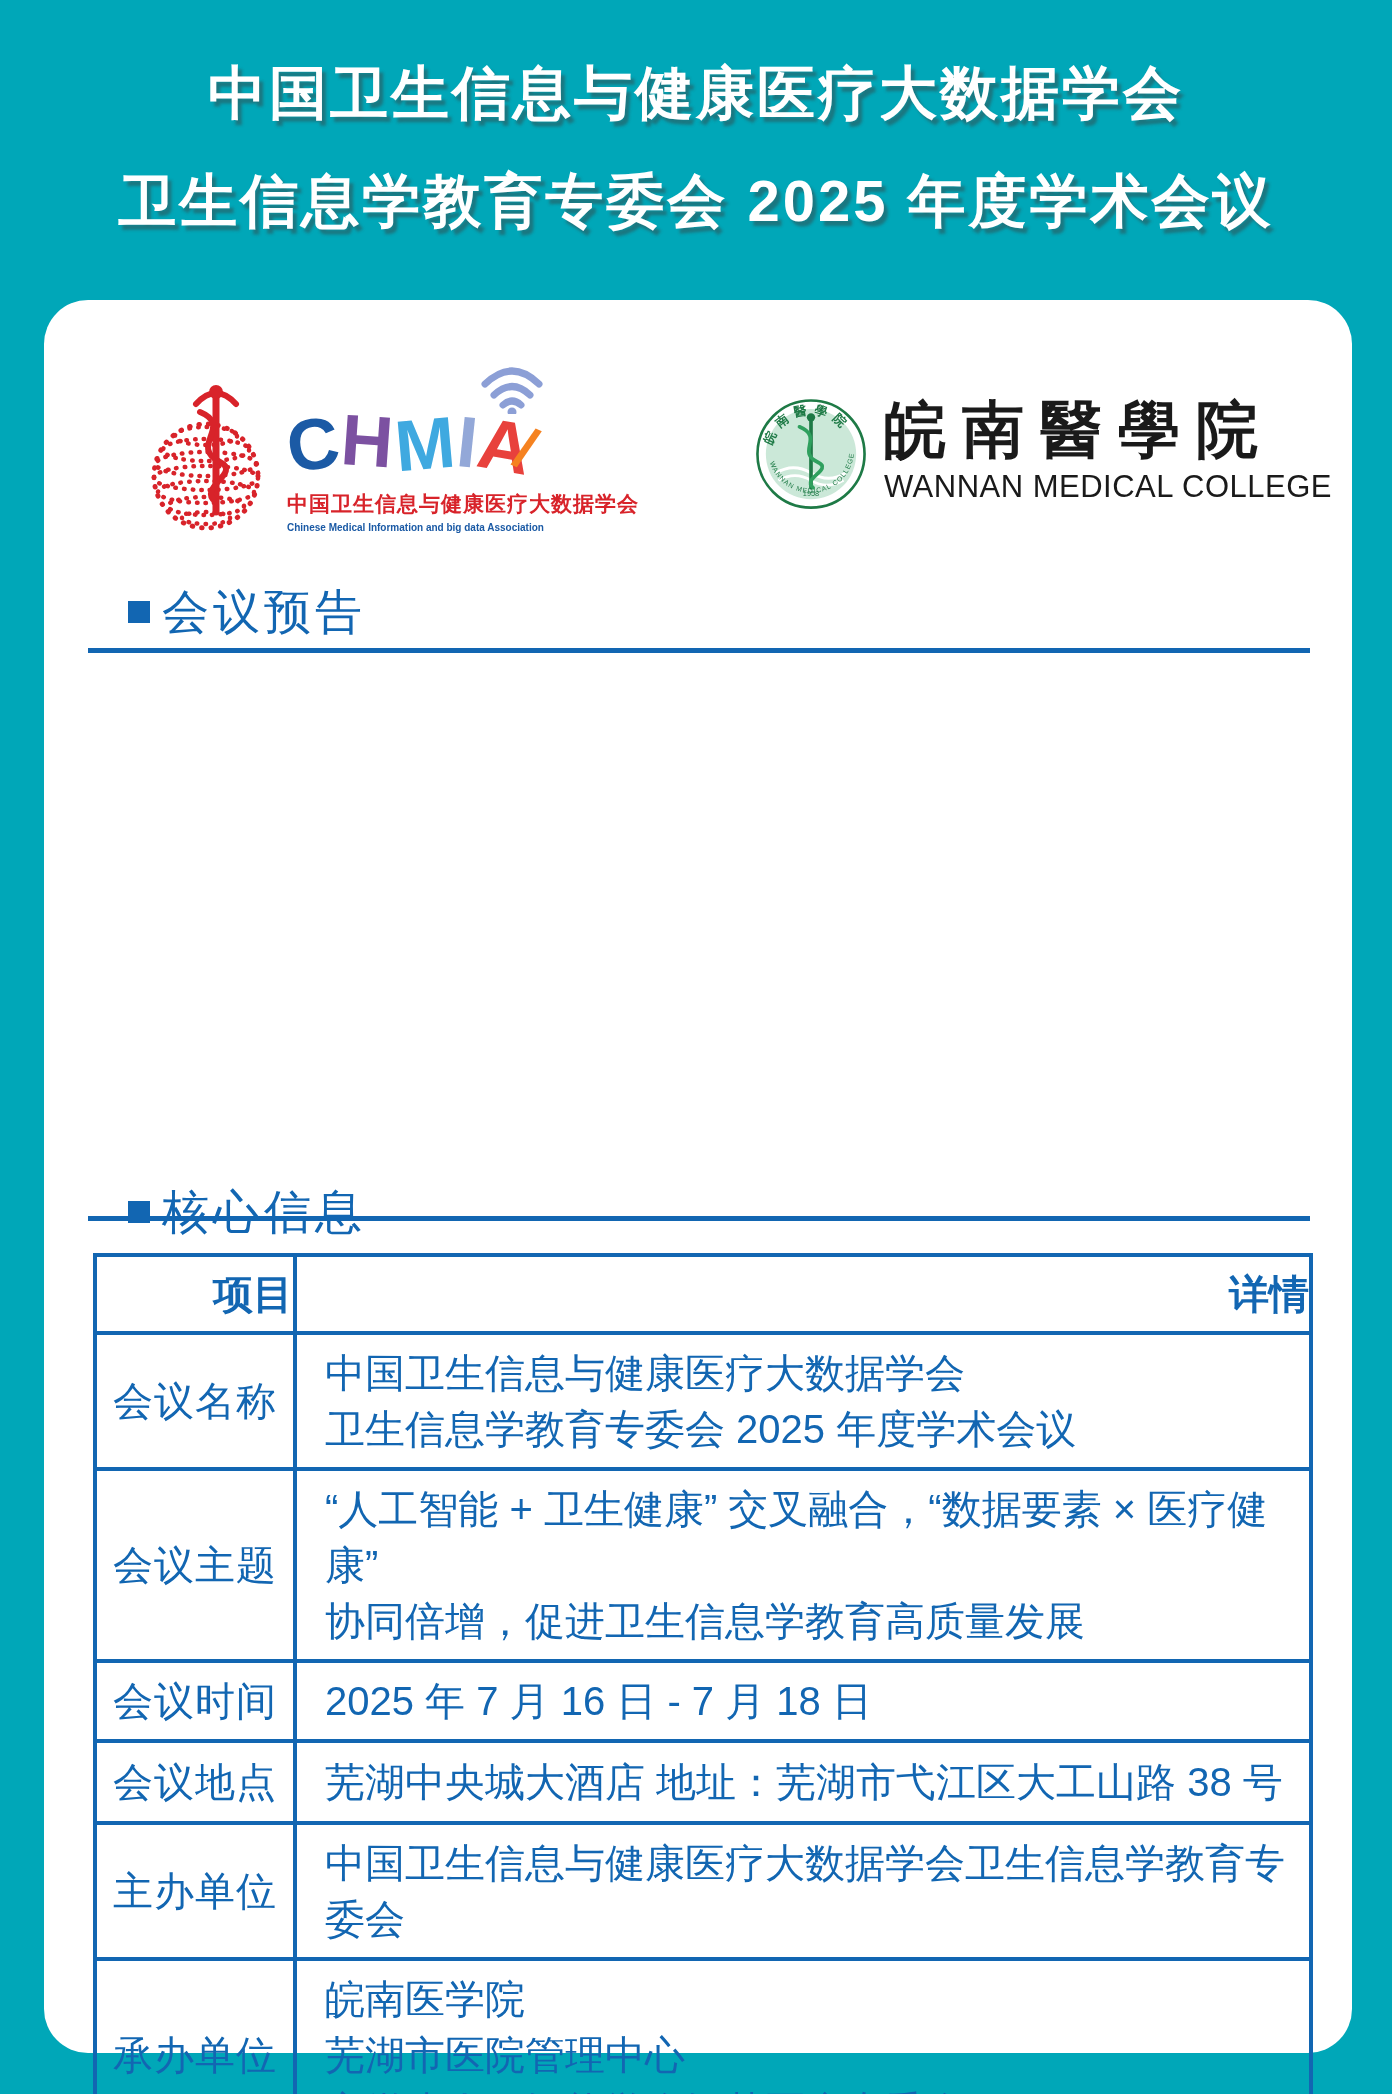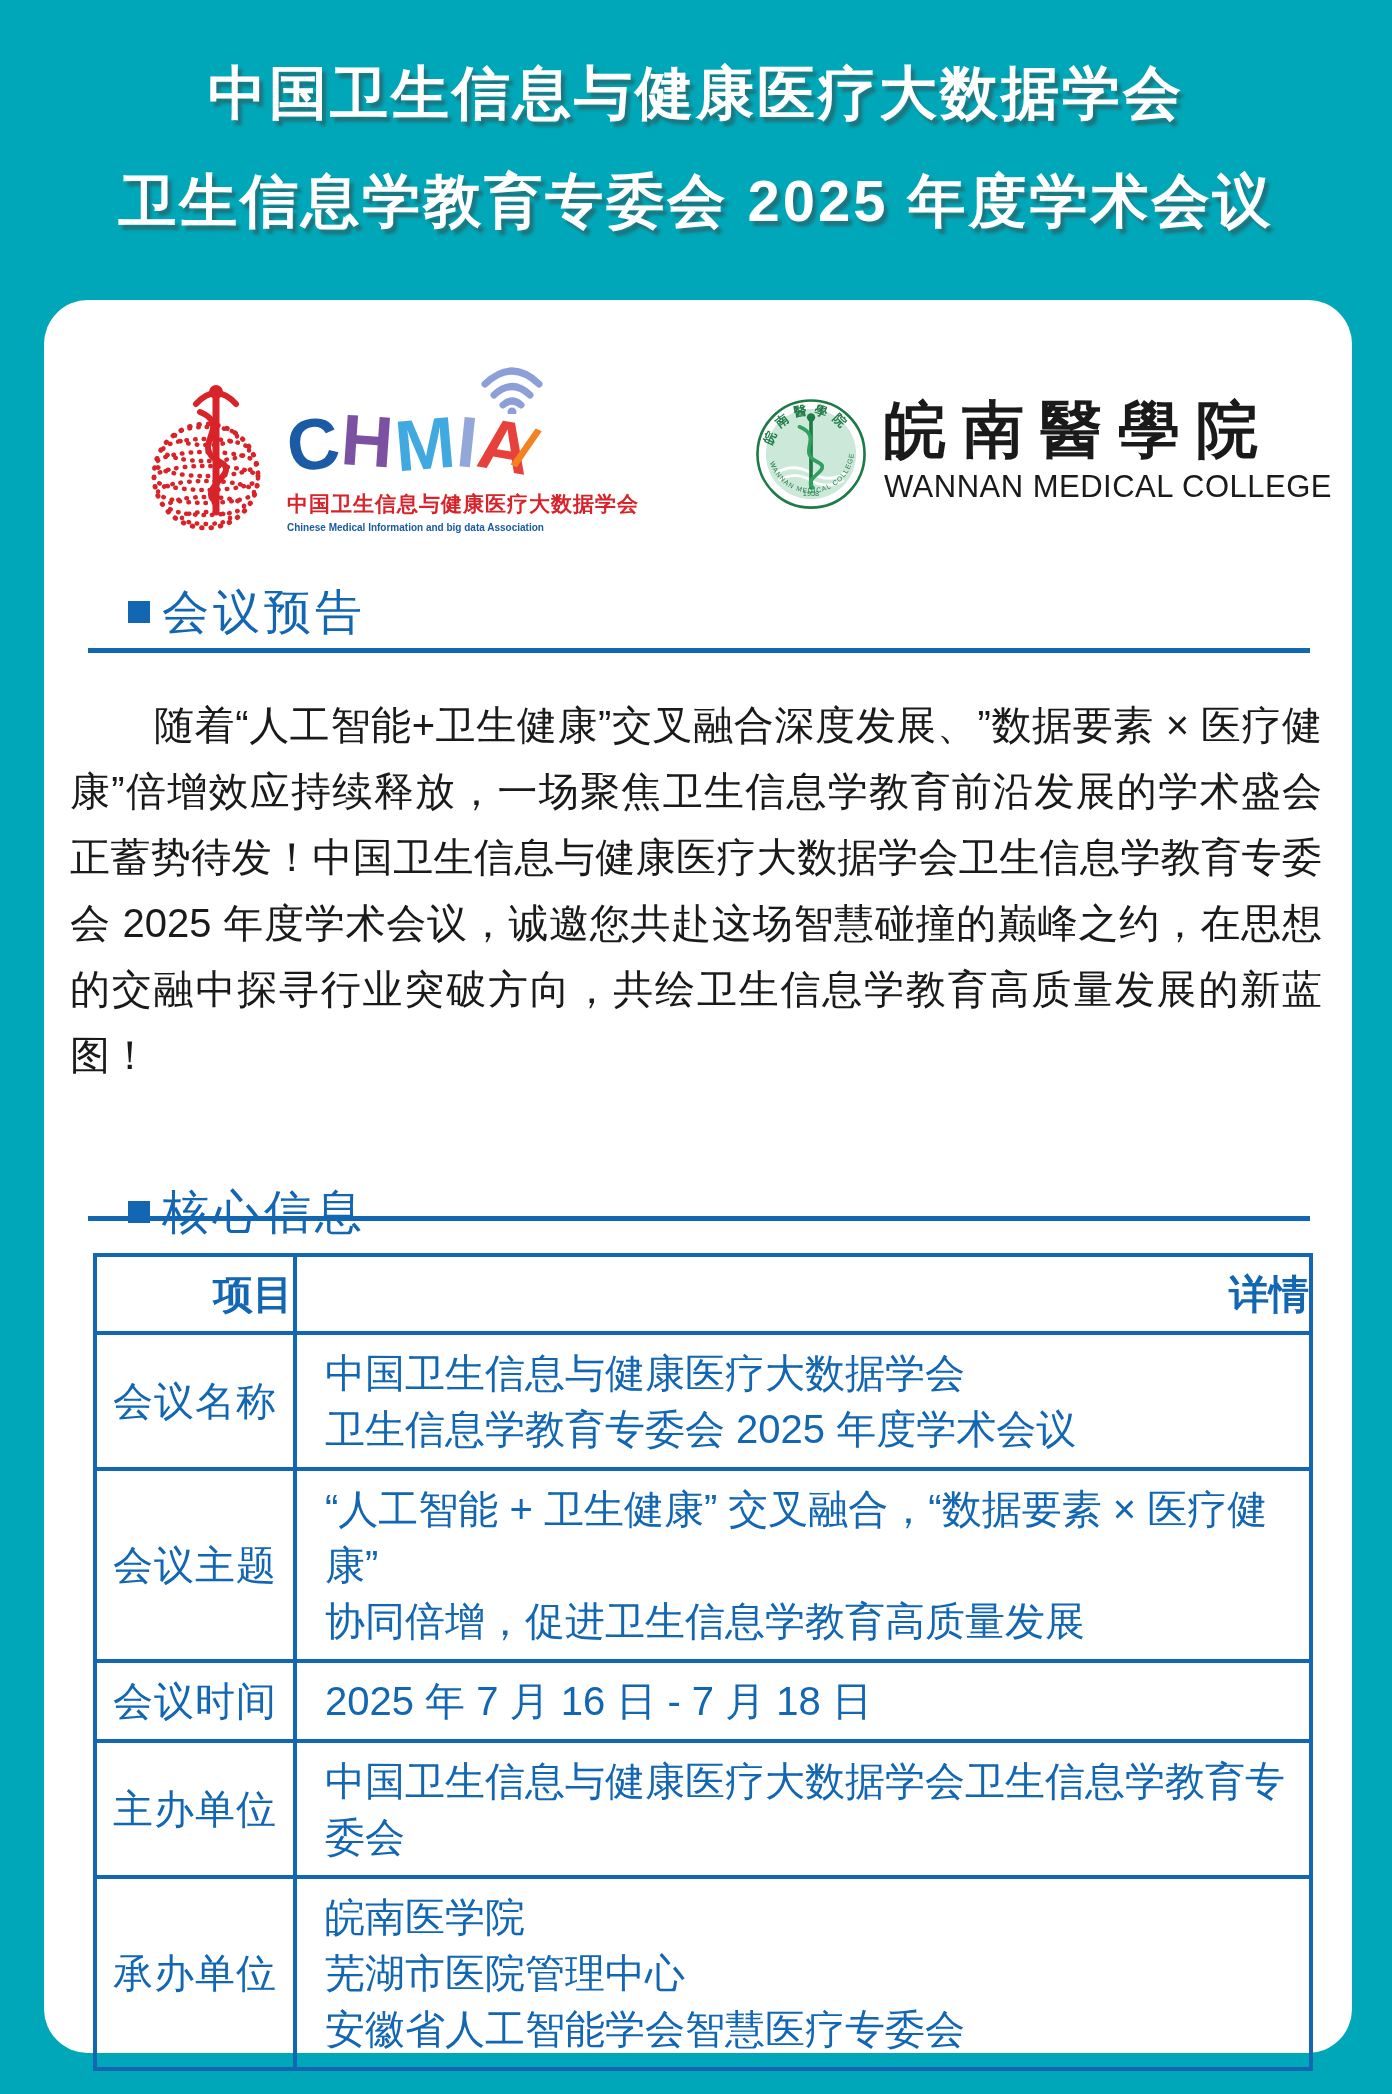--- a/index.html
+++ b/index.html
@@ -278,21 +278,20 @@
     </div>
 
   </div>
 
   <div class="section-heading" id="heading-preview">
     <span class="bullet"></span>
     <span>会议预告</span>
   </div>
   <div class="heading-rule" id="rule-preview"></div>
 
-  <p class="preview-paragraph">随着“人工智能+卫生健康”交叉融合深度发展、”数据要素 × 医疗健康”倍增效应持续释放，一场聚焦卫生信息学教育前沿发展的学术盛会正蓄势待发！中国卫生信息与健康医疗大数据学会卫生信息学教育专委会 2025 年度学术会议，诚邀您共赴这场智慧碰撞的巅峰之约，在思想的交融中探寻行业突破方向，共绘卫生信息学教育高质量发展的新蓝图！</p>
 
   <div class="section-heading" id="heading-core">
     <span class="bullet"></span>
     <span>核心信息</span>
   </div>
   <div class="heading-rule" id="rule-core"></div>
 
   <table class="info-table">
     <colgroup>
         <col class="c-item">
@@ -310,20 +309,24 @@
       </tr>
       <tr class="row-theme">
         <td class="label">会议主题</td>
         <td class="detail">“人工智能 + 卫生健康” 交叉融合，“数据要素 × 医疗健康”
 协同倍增，促进卫生信息学教育高质量发展</td>
       </tr>
       <tr class="row-time">
         <td class="label">会议时间</td>
         <td class="detail">2025 年 7 月 16 日 - 7 月 18 日</td>
       </tr>
+      <tr class="row-place">
+        <td class="label">会议地点</td>
+        <td class="detail">芜湖中央城大酒店 地址：芜湖市弋江区大工山路 38 号</td>
+      </tr>
       <tr class="row-host">
         <td class="label">主办单位</td>
         <td class="detail">中国卫生信息与健康医疗大数据学会卫生信息学教育专委会</td>
       </tr>
       <tr class="row-organ">
         <td class="label">承办单位</td>
         <td class="detail">皖南医学院
 芜湖市医院管理中心
 安徽省人工智能学会智慧医疗专委会</td>
       </tr>

